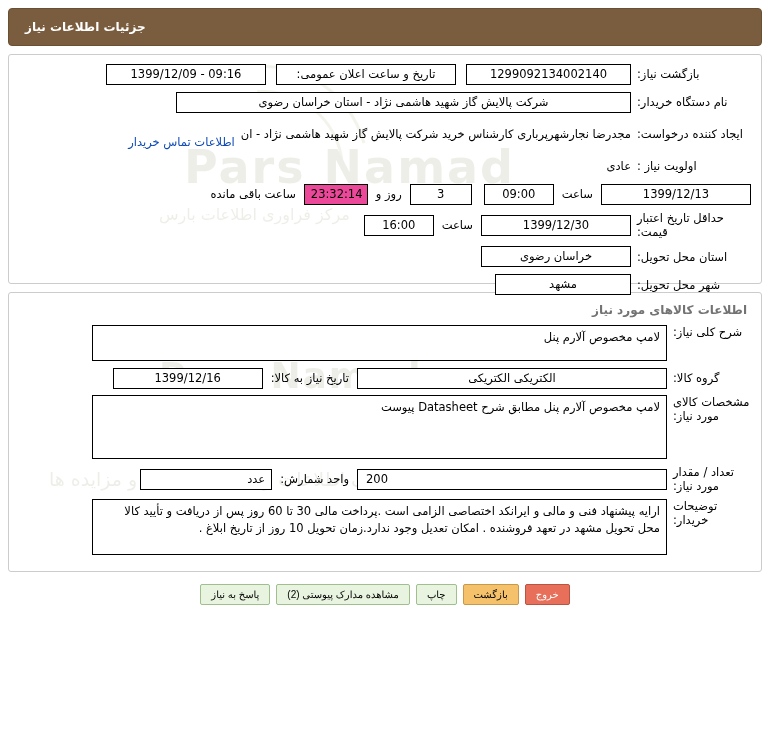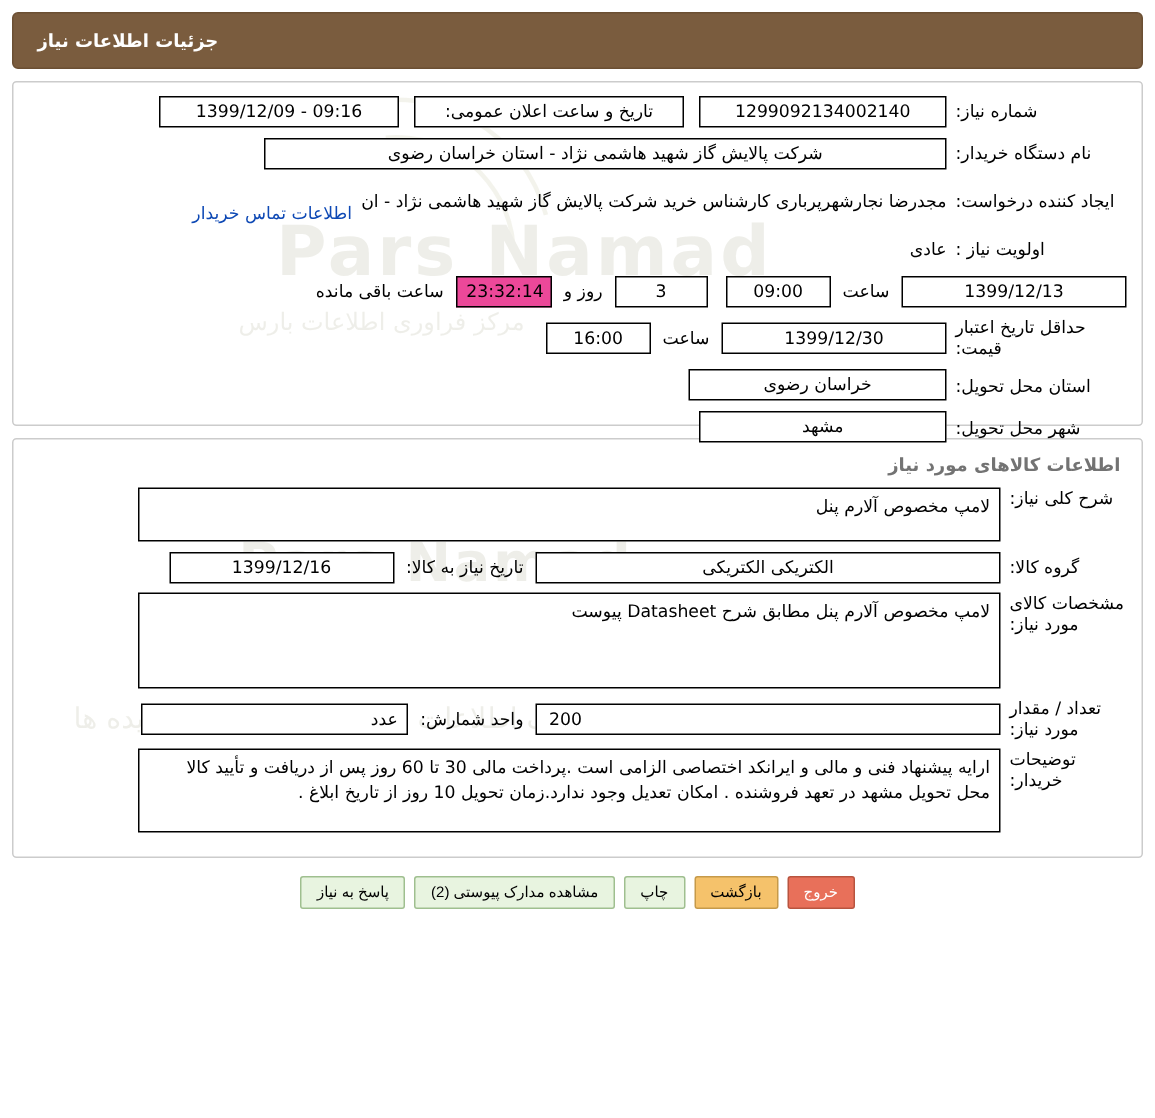--- a/index.html
+++ b/index.html
@@ -204,21 +204,21 @@
   <div class="panel panel-top">
 
     <div class="watermark">
       <div class="wm-arc" style="width:210px;height:210px;left:150px;top:10px;transform:rotate(30deg);"></div>
       <div class="wm-arc" style="width:160px;height:160px;left:175px;top:35px;transform:rotate(40deg);"></div>
       <div class="wm-text" style="left:175px;top:85px;font-size:46px;font-weight:bold;letter-spacing:2px;">Pars Namad</div>
       <div class="wm-text" style="left:150px;top:150px;font-size:16px;">مرکز فراوری اطلاعات بارس</div>
     </div>
 
     <div class="row">
-      <div class="lbl">شماره نیاز:</div>
+      <div class="lbl">بازگشت نیاز:</div>
       <div class="field ltr" style="width:165px;">1299092134002140</div>
       <div class="field" style="width:180px;margin-right:10px;">تاریخ و ساعت اعلان عمومی:</div>
       <div class="field ltr" style="width:160px;margin-right:10px;">1399/12/09 - 09:16</div>
     </div>
 
     <div class="row">
       <div class="lbl">نام دستگاه خریدار:</div>
       <div class="field" style="width:455px;">شرکت پالایش گاز شهید هاشمی نژاد - استان خراسان رضوی</div>
     </div>
 
@@ -245,26 +245,26 @@
 
     <div class="row">
       <div class="lbl" style="line-height:1.25;">حداقل تاریخ اعتبار قیمت:</div>
       <div class="field ltr" style="width:150px;">1399/12/30</div>
       <span class="inline-lbl">ساعت</span>
       <div class="field ltr" style="width:70px;">16:00</div>
     </div>
 
     <div class="row">
       <div class="lbl">استان محل تحویل:</div>
-      <div class="field" style="width:172px;margin-left:38px;">خراسان رضوی</div>
+      <div class="field" style="width:150px;margin-left:38px;">خراسان رضوی</div>
     </div>
 
     <div class="row">
       <div class="lbl">شهر محل تحویل:</div>
-      <div class="field" style="width:165px;">مشهد</div>
+      <div class="field" style="width:136px;">مشهد</div>
     </div>
 
   </div>
 
   <div class="panel panel-bottom">
 
     <div class="watermark">
       <div class="wm-text" style="left:150px;top:62px;font-size:36px;font-weight:bold;letter-spacing:2px;">Pars Namad</div>
       <div class="wm-text" style="left:120px;top:110px;font-size:17px;letter-spacing:4px;">مرکز فراوری اطلاعات بارس</div>
       <div class="wm-text" style="left:40px;top:175px;font-size:19px;letter-spacing:3px;">بانک اطلاعات رسانی مناقصات و مزایده ها</div>
@@ -286,21 +286,21 @@
 
     <div class="row" style="align-items:flex-start;">
       <div class="lbl lbl-narrow">مشخصات کالای مورد نیاز:</div>
       <div class="box" style="width:575px;height:64px;">لامپ مخصوص آلارم پنل مطابق شرح Datasheet پیوست</div>
     </div>
 
     <div class="row">
       <div class="lbl lbl-narrow">تعداد / مقدار مورد نیاز:</div>
       <div class="field left ltr" style="width:310px;text-align:left;padding-left:8px;">200</div>
       <span class="inline-lbl">واحد شمارش:</span>
-      <div class="field" style="width:178px;text-align:right;">عدد</div>
+      <div class="field" style="width:132px;text-align:right;">عدد</div>
     </div>
 
     <div class="row" style="align-items:flex-start;">
       <div class="lbl lbl-narrow">توضیحات خریدار:</div>
       <div class="box" style="width:575px;height:56px;">ارایه پیشنهاد فنی و مالی و ایرانکد اختصاصی الزامی است .پرداخت مالی 30 تا 60 روز پس از دریافت و تأیید کالا  محل تحویل مشهد در تعهد فروشنده . امکان تعدیل وجود ندارد.زمان تحویل 10 روز از تاریخ ابلاغ .</div>
     </div>
 
   </div>
 
   <div class="footer">

